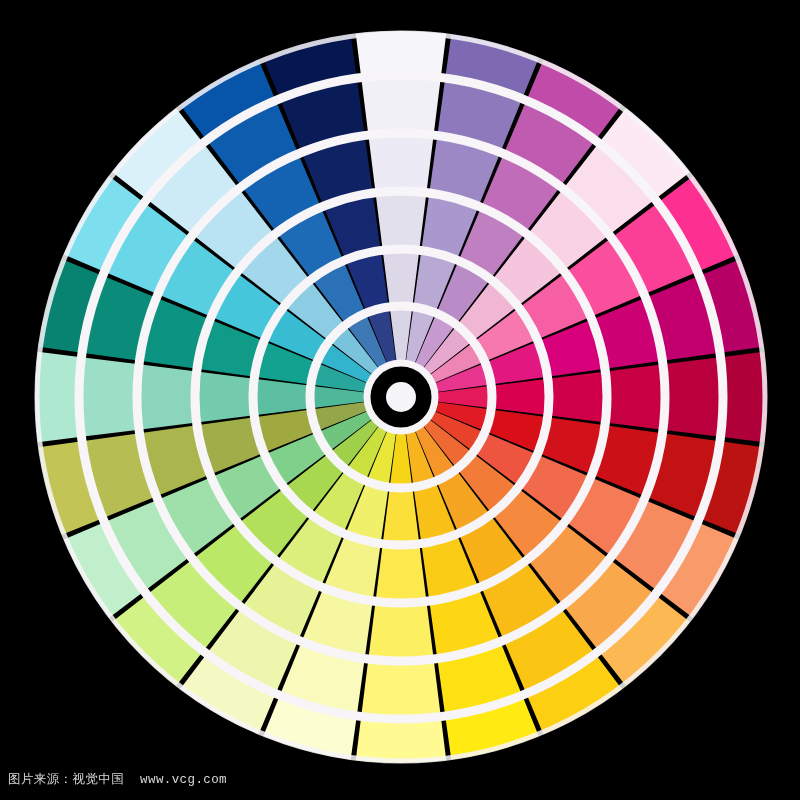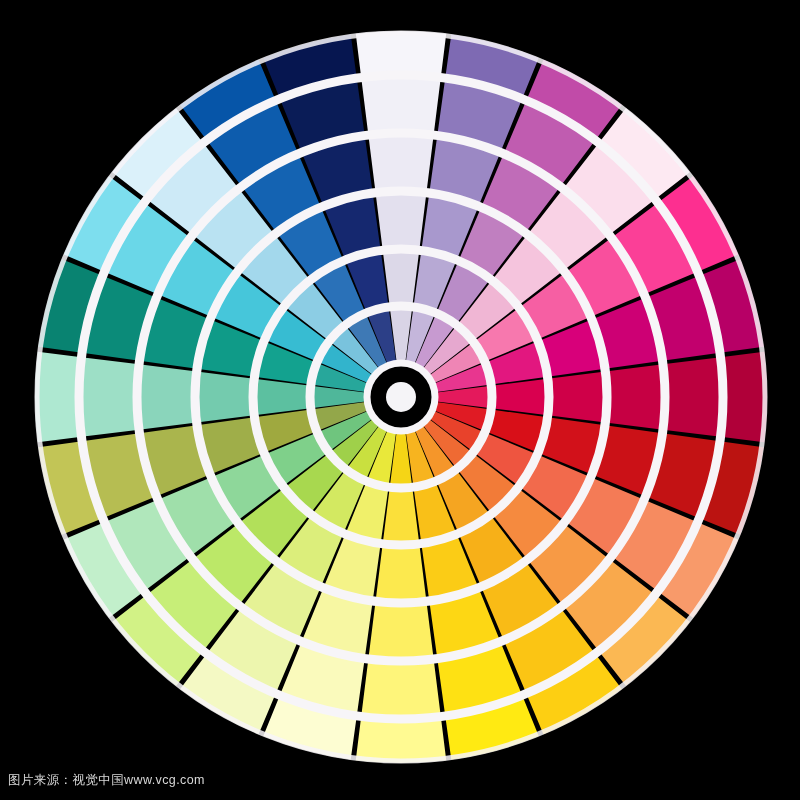--- a/index.html
+++ b/index.html
@@ -22,22 +22,22 @@
     left:8px;
     bottom:14px;
     color:#d8d8d8;
     font-size:12.5px;
     letter-spacing:0.4px;
     line-height:1;
     white-space:nowrap;
     text-shadow:0 0 2px rgba(0,0,0,.9);
     user-select:none;
   }
-  #watermark .wm-cn{font-family:Liberation Sans, sans-serif;}
-  #watermark .wm-url{font-family:Liberation Sans, sans-serif;margin-left:0;}
+  #watermark .wm-cn{font-family:Liberation Mono, monospace;}
+  #watermark .wm-url{font-family:Liberation Mono, monospace;margin-left:16px;}
 </style>
 </head>
 <body style="background: rgb(0, 0, 0);">
 
 <div id="stage">
   <svg id="wheel-svg" viewBox="0 0 800 800" xmlns="http://www.w3.org/2000/svg" aria-hidden="true">
     <rect x="0" y="0" width="800" height="800" fill="#000000"></rect>
     <g id="sectors">
         <g>
           <path d="M 389.75 306.70

